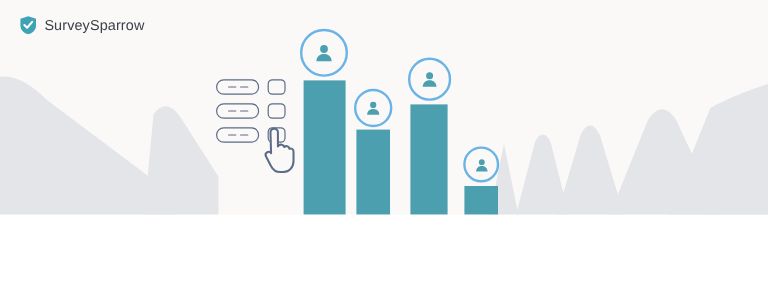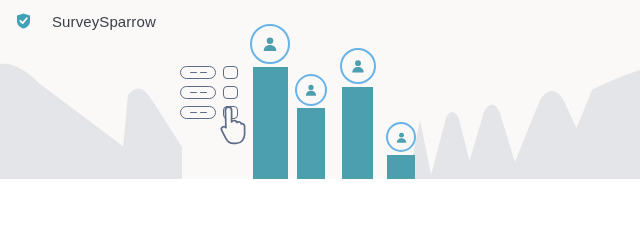--- a/index.html
+++ b/index.html
@@ -33,26 +33,25 @@
     align-items: center;
     gap: 6px;
     z-index: 6;
   }
   #brand-mark {
     width: 15px;
     height: 16px;
     display: block;
   }
   #brand-name {
-    font-size: 15px;
+    font-size: 12px;
     color: #3C4149;
     letter-spacing: 0.1px;
     line-height: 1;
     white-space: nowrap;
-    margin-left: 15px;
   }
 
   
   #survey-list {
     position: absolute;
     left: 180px;
     top: 66px;
     z-index: 4;
   }
   .list-row {

